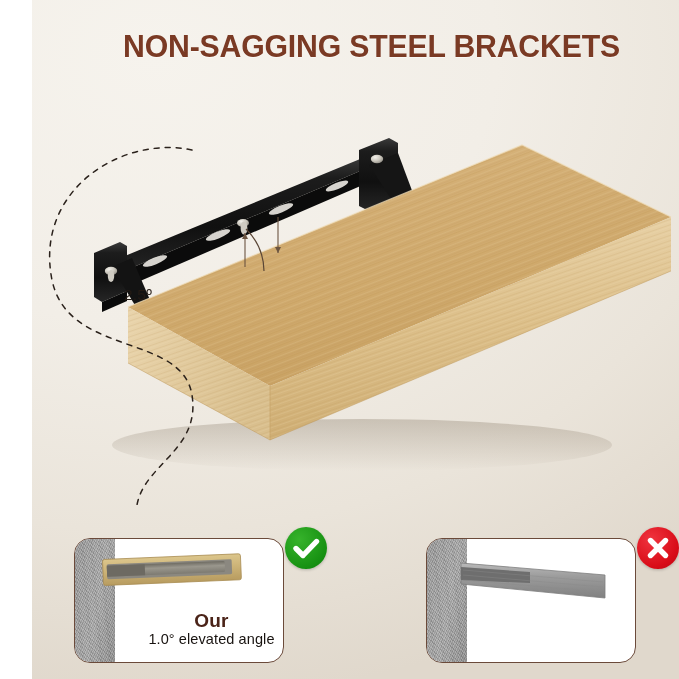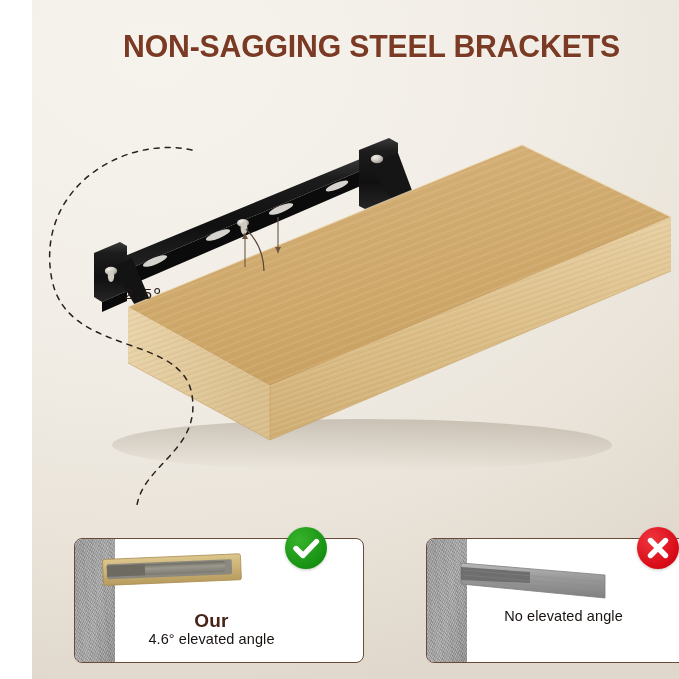--- a/index.html
+++ b/index.html
@@ -46,25 +46,25 @@
     left: 0;
     top: 95px;
     width: 679px;
     height: 410px;
   }
 
   
   .panel {
     position: absolute;
     top: 538px;
-    width: 290px;
+    width: 210px;
     height: 125px;
     background: #ffffff;
     border: 1.4px solid #6b4a3a;
-    border-radius: 8px;
+    border-radius: 16px;
     box-sizing: border-box;
     overflow: hidden;
   }
   #panel-our  { left: 42px; }
   #panel-others { left: 394px; }
 
   .panel-wall {
     position: absolute;
     left: 0; top: 0;
     width: 40px; height: 100%;
@@ -241,21 +241,21 @@
         <path d="M213,138 L 213,172" stroke="#6b5440" stroke-width="1.1"></path>
         <path d="M246,122 L 246,158" stroke="#6b5440" stroke-width="1.1"></path>
         <path d="M213,138 l -3,6 l 6,0 z" fill="#6b5440" stroke="none"></path>
         <path d="M246,158 l -3,-6 l 6,0 z" fill="#6b5440" stroke="none"></path>
       </g>
 
       <path d="M160,55 C 90,40 2,95 20,185 C 36,262 150,238 160,300 C 170,362 96,372 105,428" fill="none" stroke="#2a211b" stroke-width="1.5" stroke-dasharray="5 6" stroke-linecap="round"></path>
       <circle cx="105" cy="440" r="6" fill="#ffffff" stroke="#2a211b" stroke-width="1.5"></circle>
     </svg>
 
-    <div class="angle-label" style="left:92px; top:191px;font-family:Liberation Mono, monospace;">2.5º</div>
+    <div class="angle-label" style="left:92px; top:191px;">2.5º</div>
   </div>
 
   <div class="panel" id="panel-our">
     <div class="panel-wall"></div>
     <svg width="243" height="125" viewBox="0 0 243 125" style="position:absolute;left:0;top:0">
       <defs>
         <linearGradient id="pWood" x1="0" y1="0" x2="0" y2="1">
           <stop offset="0%" stop-color="#dcc68c"></stop>
           <stop offset="45%" stop-color="#cdb478"></stop>
           <stop offset="100%" stop-color="#b89c60"></stop>
@@ -271,21 +271,21 @@
         <rect x="28" y="20" width="138" height="26" rx="2" fill="url(#pWood)"></rect>
         <rect x="28" y="20" width="138" height="26" rx="2" fill="none" stroke="#a98c52" stroke-width="0.8"></rect>
 
         <rect x="32" y="25" width="125" height="15" rx="1.5" fill="#8b8880"></rect>
         <rect x="32" y="26.5" width="118" height="11" rx="1.5" fill="url(#pRod)"></rect>
         <rect x="32" y="26.5" width="38" height="11" fill="#6d6a62"></rect>
       </g>
     </svg>
     <div class="panel-caption" id="our-caption">
       <div class="cap-main" id="our-title">Our</div>
-      <div class="cap-sub" id="our-sub">4.6° elevated angle</div>
+      <div class="cap-sub" id="our-sub">1.0° elevated angle</div>
     </div>
   </div>
 
   <div class="panel" id="panel-others">
     <div class="panel-wall"></div>
     <svg width="243" height="125" viewBox="0 0 243 125" style="position:absolute;left:0;top:0">
       <defs>
         <linearGradient id="oGray" x1="0" y1="0" x2="0" y2="1">
           <stop offset="0%" stop-color="#b9b9b9"></stop>
           <stop offset="40%" stop-color="#9b9b9b"></stop>
@@ -297,21 +297,20 @@
 
       <polygon points="34,28 103,33 103,44 34,41" fill="#6e6e6e"></polygon>
 
       <g stroke="#8a8a8a" stroke-width="0.6" opacity="0.7">
         <line x1="36" y1="31" x2="176" y2="43"></line>
         <line x1="36" y1="36" x2="176" y2="48"></line>
         <line x1="36" y1="41" x2="176" y2="53"></line>
       </g>
     </svg>
     <div class="panel-caption" id="others-caption">
-      <div class="cap-sub" id="others-sub">No elevated angle</div>
     </div>
   </div>
 
   <div class="badge" id="badge-check">
     <svg width="42" height="42" viewBox="0 0 42 42">
       <path d="M11 21.5 L18 28.5 L31.5 14.5" fill="none" stroke="#ffffff" stroke-width="5.4" stroke-linecap="round" stroke-linejoin="round"></path>
     </svg>
   </div>
   <div class="badge" id="badge-cross">
     <svg width="42" height="42" viewBox="0 0 42 42">

